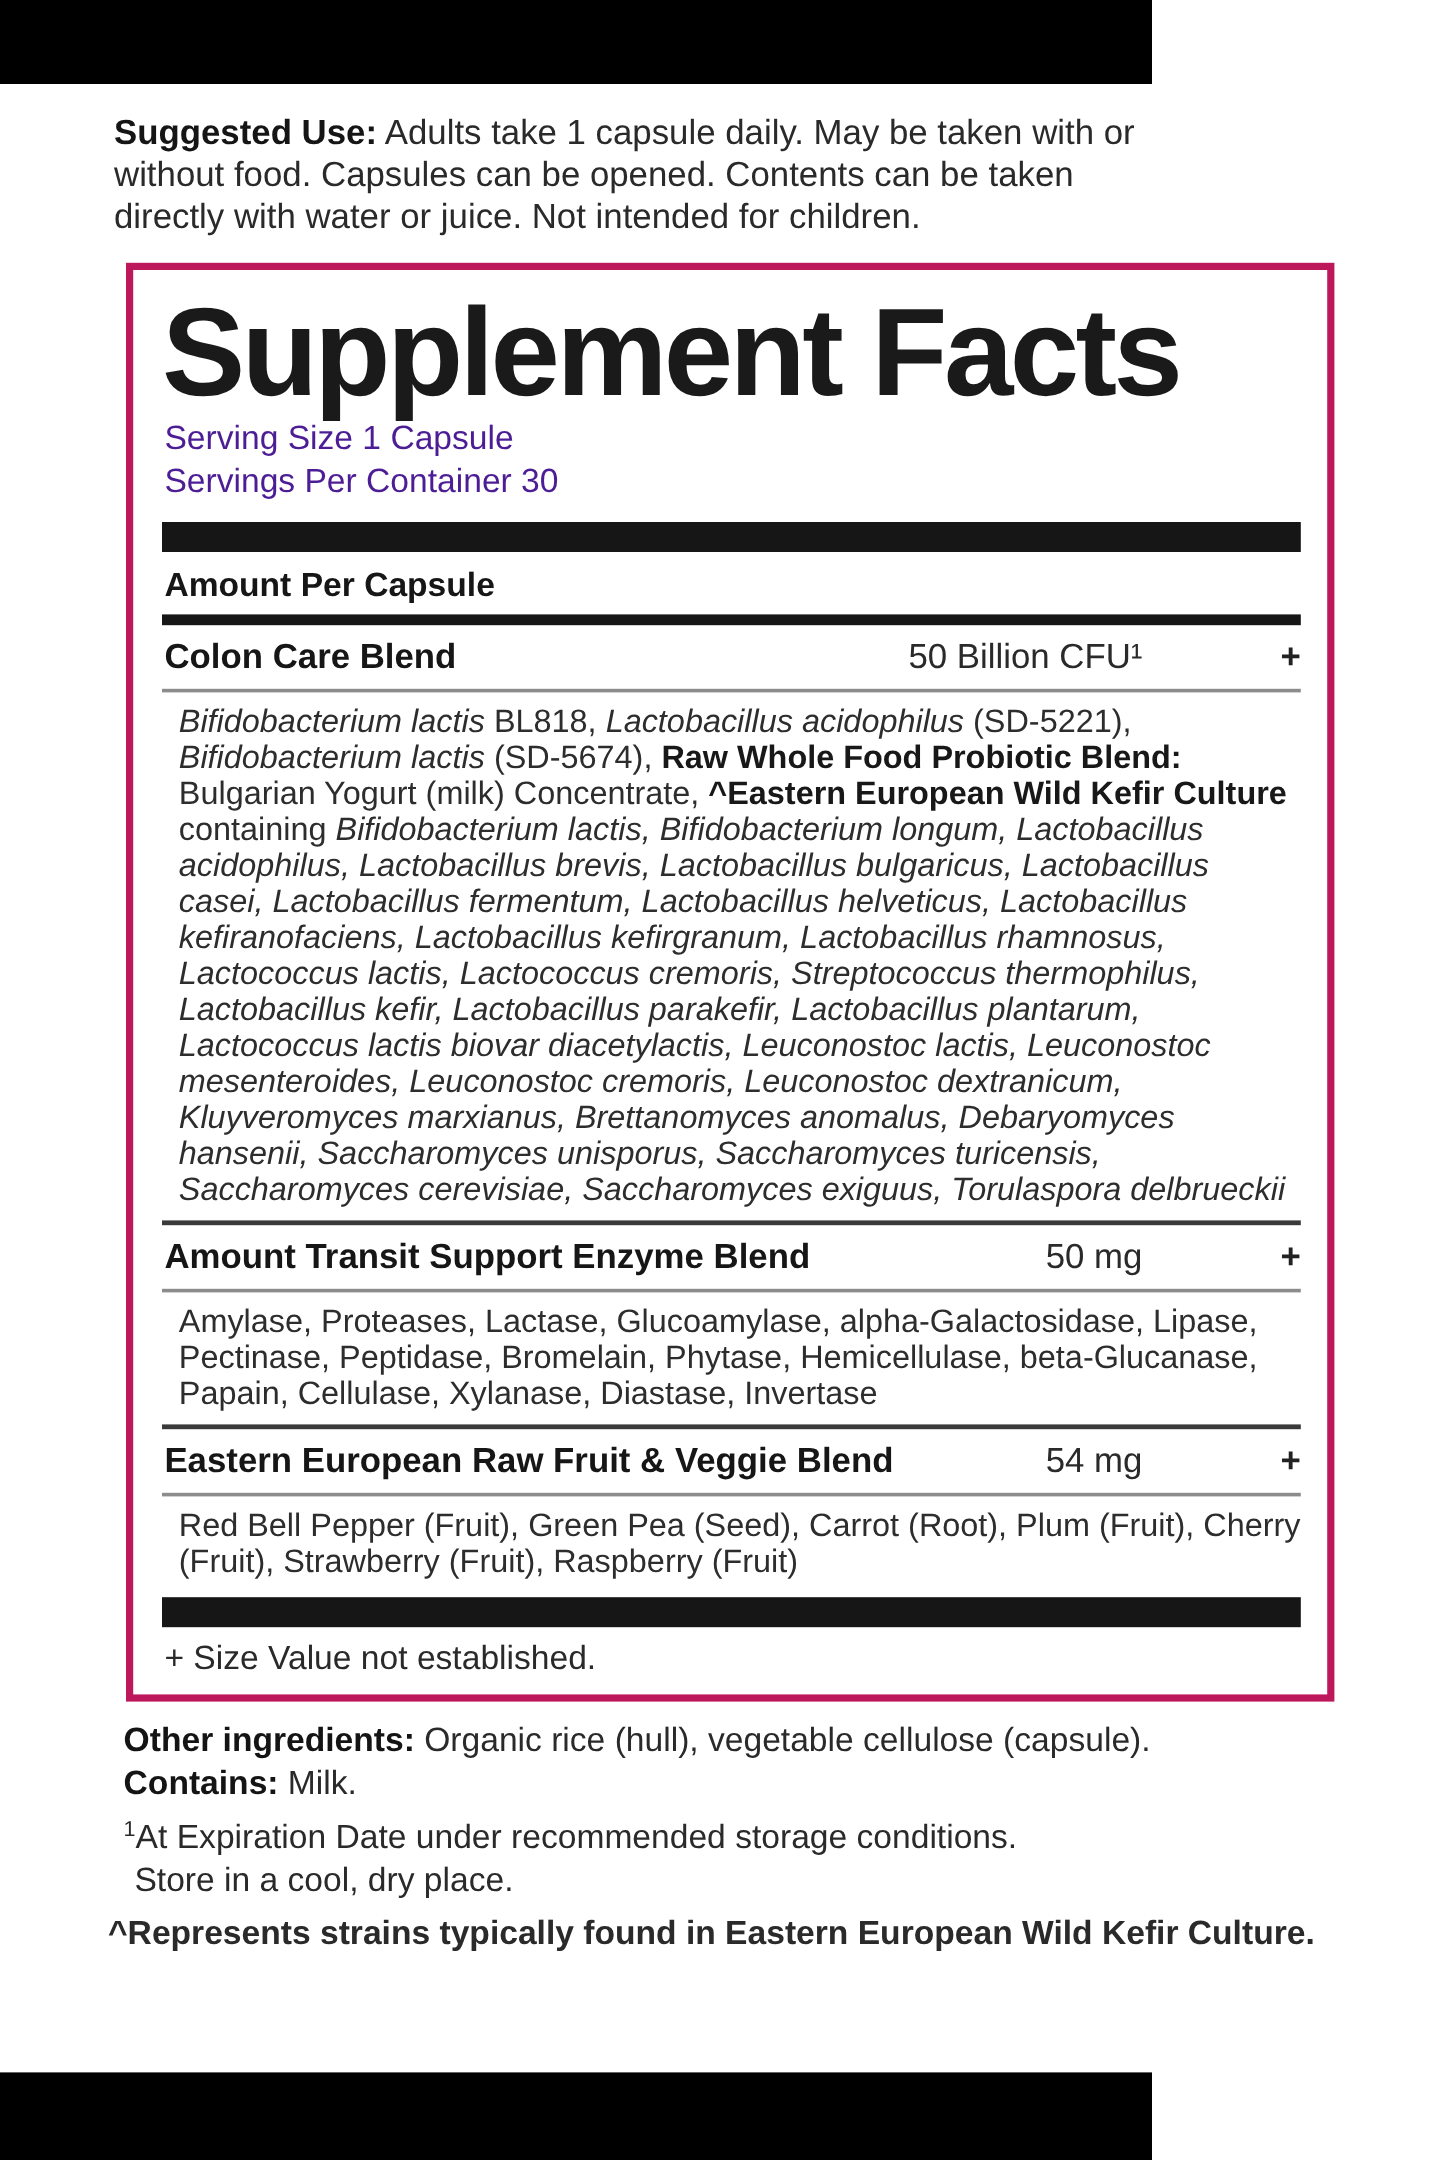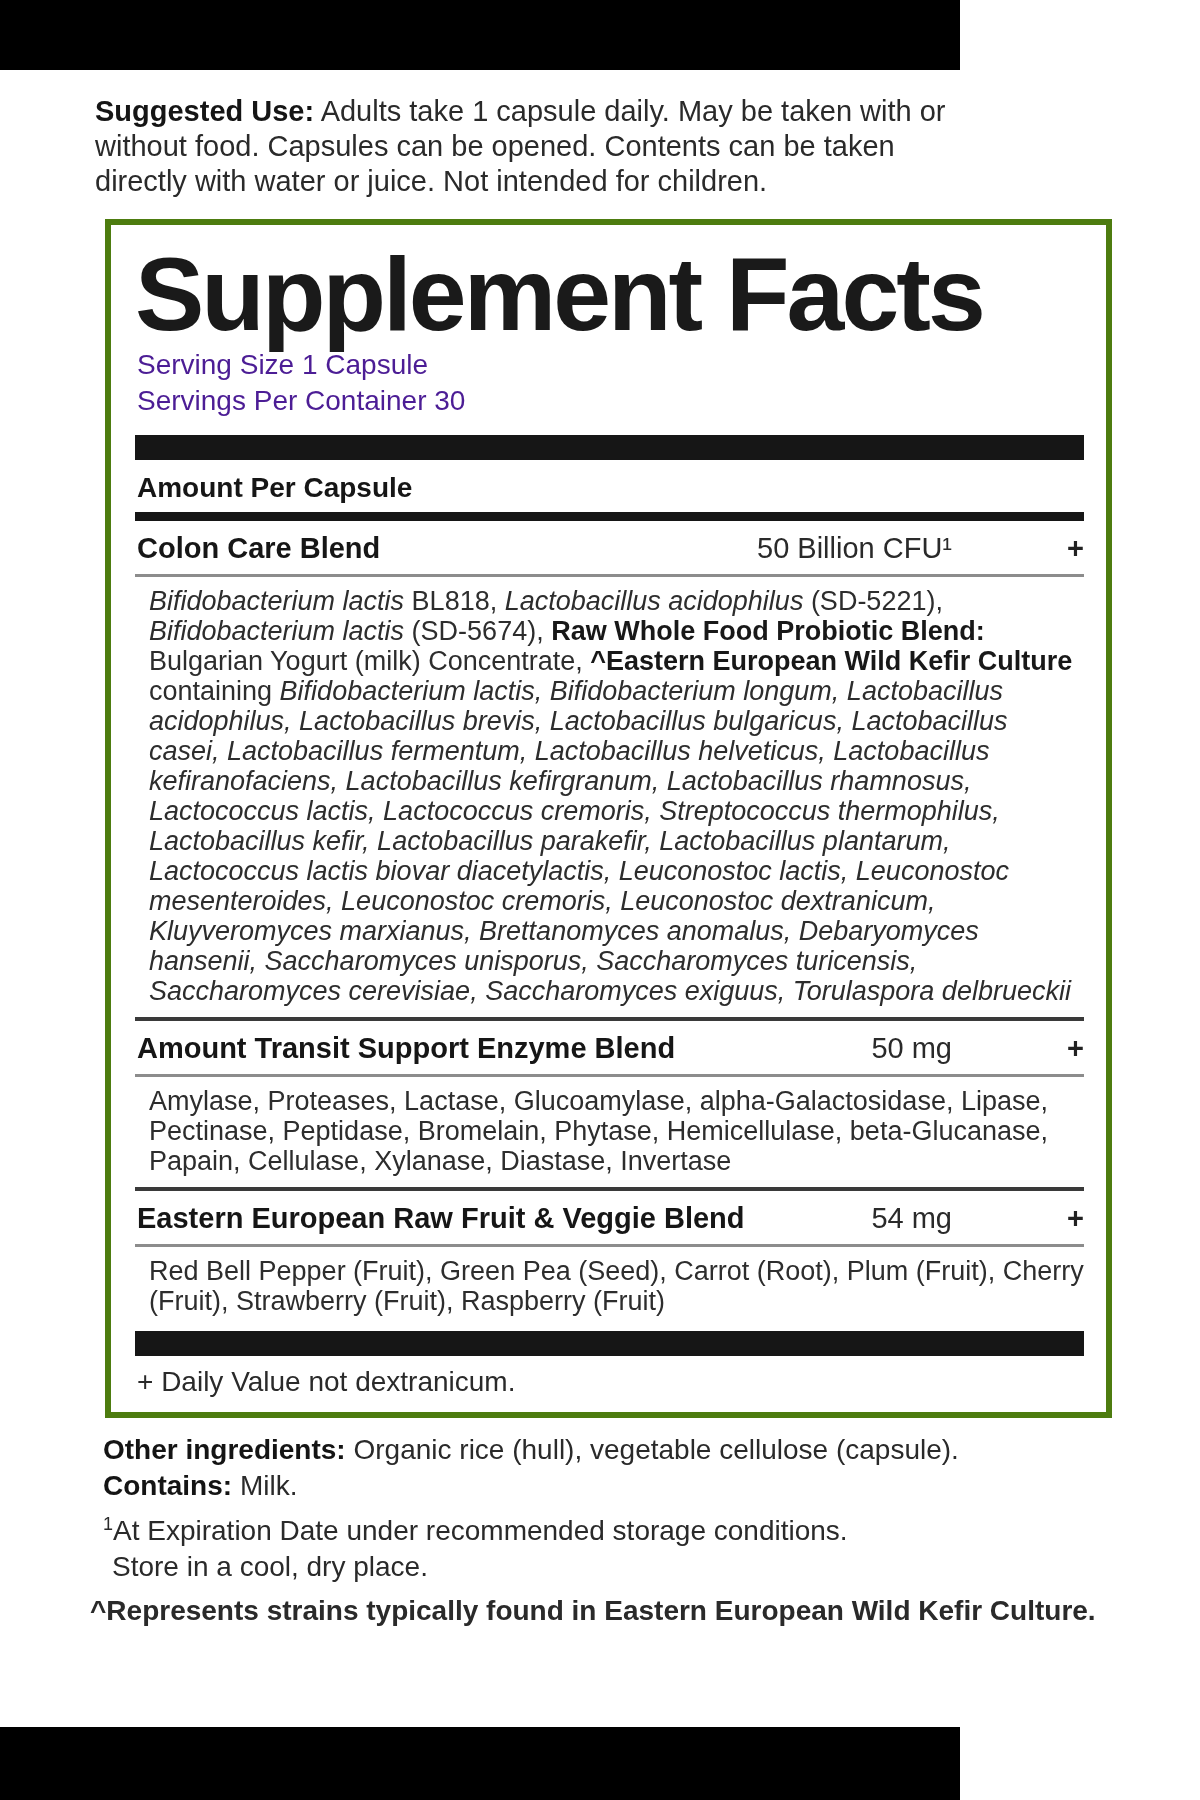--- a/index.html
+++ b/index.html
@@ -20,21 +20,21 @@
   .suggested {
     margin: 24px 120px 0 95px;
     font-size: 29px; line-height: 35px; color: #2a2a2a;
     max-width: 885px;
   }
   .suggested b { color: #151515; }
 
   .facts-box {
     margin: 20px 88px 0 105px;
     width: 1007px;
-    border: 6px solid #4d7c0f;
+    border: 6px solid #be185d;
     background: #fff;
     padding: 12px 22px 10px 24px;
   }
   .title {
     font-size: 104px; font-weight: bold; letter-spacing: -3px;
     line-height: 1.02; color: #1a1a1a; white-space: nowrap;
     margin-top: 4px;
   }
   .serving { font-size: 28px; line-height: 36px; color: #4c1d95; margin-left: 2px; }
   .serving:first-of-type { margin-top: 6px; }
@@ -116,21 +116,21 @@
 
       <div class="blend-row">
         <span class="blend-name">Eastern European Raw Fruit &amp; Veggie Blend</span>
         <span class="blend-amount">54 mg</span>
         <span class="blend-dv">+</span>
       </div>
       <div class="rule-gray"></div>
       <p class="blend-desc"><span class="sg-r">Red Bell Pepper (Fruit), Green Pea (Seed), Carrot (Root), Plum (Fruit), Cherry (Fruit), Strawberry (Fruit), Raspberry (Fruit)</span></p>
 
       <div class="bar-thick" style="margin-top:4px;"></div>
-      <p class="footnote">+ Daily Value not dextranicum.</p>
+      <p class="footnote">+ Size Value not established.</p>
     </div>
 
     <div class="footer">
       <p><b>Other ingredients:</b><span> Organic rice (hull), vegetable cellulose (capsule).</span></p>
       <p><b>Contains:</b><span> Milk.</span></p>
       <p class="fine"><span class="fine-sup">1</span><span>At Expiration Date under recommended storage conditions.</span></p>
       <p class="storage-line">Store in a cool, dry place.</p>
       <p class="kefir-note">^Represents strains typically found in Eastern European Wild Kefir Culture.</p>
     </div>
 

